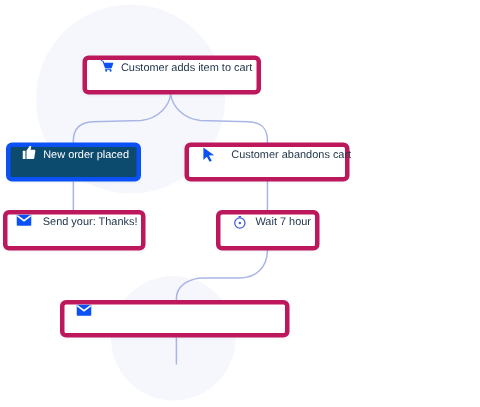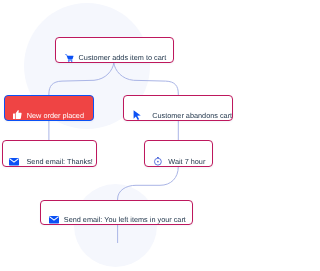--- a/index.html
+++ b/index.html
@@ -1,25 +1,25 @@
 <!DOCTYPE html>
 <html><head>
 <meta charset="utf-8">
 <style>
   html,body{margin:0;padding:0;}
   body{width:235px;height:271px;background:#ffffff;font-family:"Liberation Sans",sans-serif;overflow:hidden;-webkit-font-smoothing:antialiased;text-rendering:geometricPrecision;}
   #stage{position:relative;width:235px;height:271px;}
   .bg-circle{position:absolute;border-radius:50%;background:#f5f7fd;}
   svg.links{position:absolute;left:0;top:0;width:235px;height:271px;}
-  .card{position:absolute;display:flex;align-items:flex-end;box-sizing:border-box;
-        background:#fff;border:1px solid #be185d;border-radius:4px;
+  .card{position:absolute;display:flex;align-items:flex-start;box-sizing:border-box;
+        background:#fff;border:3px solid #be185d;border-radius:4px;
         box-shadow:0 1px 2px rgba(40,50,120,.05);}
   .card .ico{display:flex;align-items:center;justify-content:center;flex:0 0 auto;}
   .card .lbl{font-size:7.3px;color:#24384d;white-space:nowrap;}
-  .card.blue{background:#ef4444;border-color:#0b51f5;}
+  .card.blue{background:#0c4a6e;border-color:#0b51f5;}
   .card.blue .lbl{color:#fff;}
 </style>
 </head>
 <body>
 
 <div id="stage">
   <div class="bg-circle" style="left:24px;top:2.5px;width:126px;height:126px;"></div>
   <div class="bg-circle" style="left:74px;top:184px;width:83px;height:83px;"></div>
 
   <svg class="links" viewBox="0 0 235 271">
@@ -64,36 +64,35 @@
     <span class="lbl">Customer abandons cart</span>
   </div>
 
   <div class="card" style="left:1.5px;top:140px;width:95.5px;height:26.5px;padding-left:6.5px;gap:7.5px;">
     <span class="ico">
       <svg width="10" height="7.6" viewBox="0 0 20 15">
           <rect x="0" y="0" width="20" height="15" rx="1.4" fill="#0b51f5"></rect>
           <path d="M0.9 1.3 L10 8.1 L19.1 1.3" fill="none" stroke="#ffffff" stroke-width="2.1" stroke-linejoin="miter"></path>
         </svg>
     </span>
-    <span class="lbl">Send email: Thanks!</span>
+    <span class="lbl">Send your: Thanks!</span>
   </div>
 
   <div class="card" style="left:144px;top:140px;width:69px;height:26.5px;padding-left:8px;gap:5.5px;">
     <span class="ico">
       <svg width="9.8" height="9.8" viewBox="0 0 24 24">
           <circle cx="12" cy="13.9" r="8.4" fill="none" stroke="#4560d8" stroke-width="2.1"></circle>
           <circle cx="12" cy="13.9" r="2.0" fill="#4560d8"></circle>
           <path d="M9.9 2.4h4.2v2.4H9.9z" fill="#4560d8"></path>
         </svg>
     </span>
     <span class="lbl">Wait 7 hour</span>
   </div>
 
   <div class="card" style="left:40px;top:200px;width:152.5px;height:25px;padding-left:8.3px;gap:4.5px;">
     <span class="ico">
       <svg width="10" height="7.6" viewBox="0 0 20 15">
           <rect x="0" y="0" width="20" height="15" rx="1.4" fill="#0b51f5"></rect>
           <path d="M0.9 1.3 L10 8.1 L19.1 1.3" fill="none" stroke="#ffffff" stroke-width="2.1" stroke-linejoin="miter"></path>
         </svg>
     </span>
-    <span class="lbl">Send email: You left items in your cart</span>
   </div>
 </div>
 
 </body></html>

